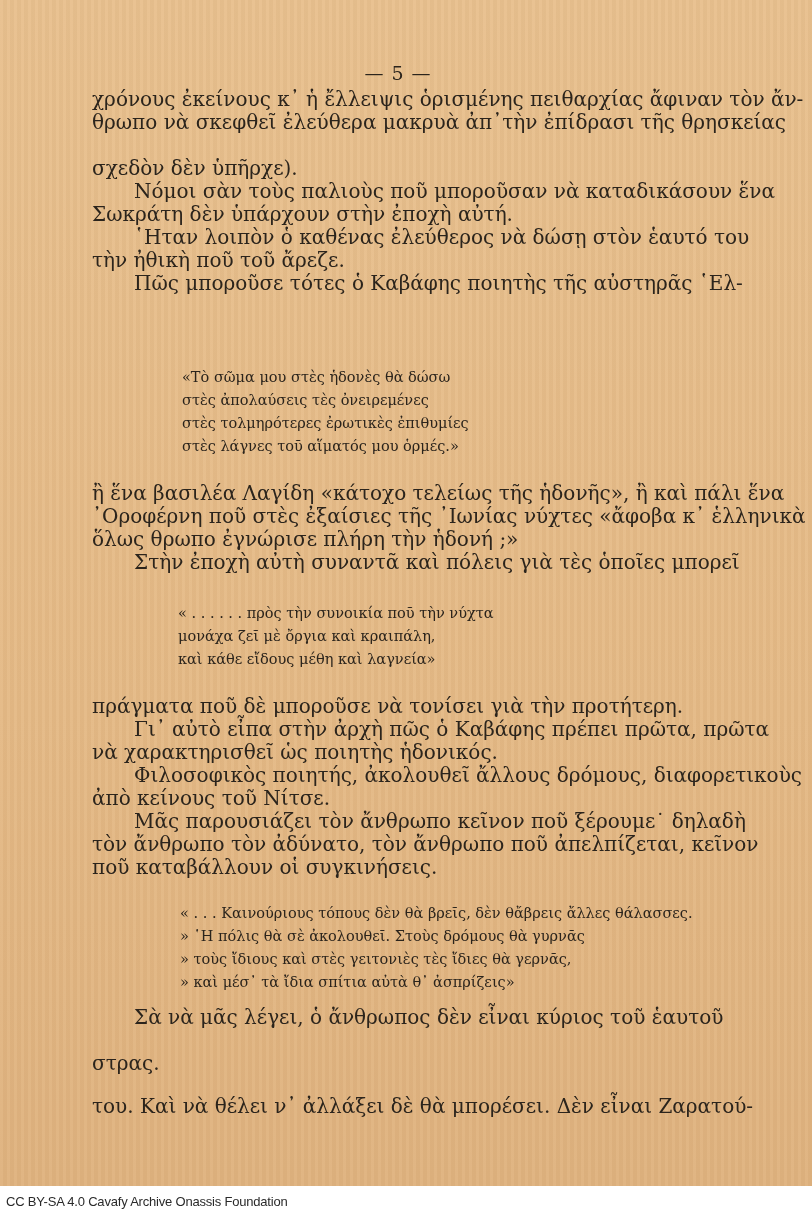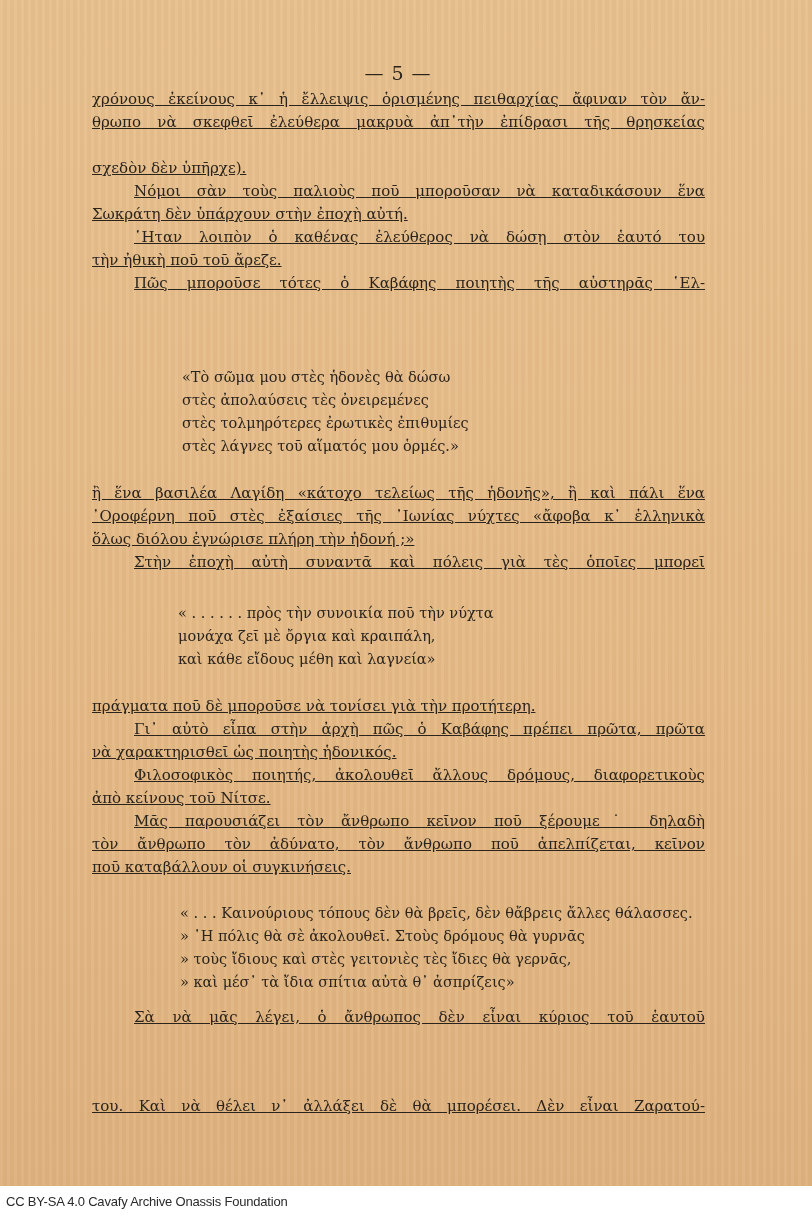--- a/index.html
+++ b/index.html
@@ -15,21 +15,21 @@
         repeating-linear-gradient(90deg, rgba(255,255,255,0.04) 0 3px, rgba(0,0,0,0.02) 3px 7px),
         linear-gradient(180deg, #e8c08e 0%, #e4b985 60%, #dfb27e 100%);
       color: #2b241c;
     }
     .page-number {
       position: absolute; top: 62px; left: 0; width: 796px; text-align: center;
       font-size: 19px; letter-spacing: 1px;
     }
     .line {
       position: absolute; left: 92px; width: 613px; white-space: nowrap;
-      font-size: 15px; line-height: 23px; text-align: justify; text-align-last: justify; text-decoration: underline;
+      font-size: 20px; line-height: 23px; text-align: justify; text-align-last: justify;
     }
     .line.last { text-align-last: left; }
     .line.indent { left: 134px; width: 571px; }
     .poem {
       position: absolute; white-space: nowrap; font-size: 14.5px; line-height: 23px;
     }
     .footer {
       position: absolute; left: 6px; top: 1194px;
       font-family: "Liberation Sans", "DejaVu Sans", sans-serif;
       font-size: 13px; color: #2a2a2a; letter-spacing: -0.2px;
@@ -55,21 +55,21 @@
 
   <div>
     <div class="poem" style="left:182px; top:366px">«Τὸ σῶμα μου στὲς ἡδονὲς θὰ δώσω</div>
     <div class="poem" style="left:182px; top:389px">στὲς ἀπολαύσεις τὲς ὀνειρεμένες</div>
     <div class="poem" style="left:182px; top:412px">στὲς τολμηρότερες ἐρωτικὲς ἐπιθυμίες</div>
     <div class="poem" style="left:182px; top:435px">στὲς λάγνες τοῦ αἵματός μου ὁρμές.»</div>
   </div>
 
   <div class="line" style="top: 482px; white-space: nowrap; word-spacing: 0px;">ἢ ἕνα βασιλέα Λαγίδη «κάτοχο τελείως τῆς ἡδονῆς», ἢ καὶ πάλι ἕνα</div>
   <div class="line" style="top: 505px; white-space: nowrap; word-spacing: 0px;">᾿Οροφέρνη ποῦ στὲς ἐξαίσιες τῆς ᾿Ιωνίας νύχτες «ἄφοβα κ᾽ ἑλληνικὰ</div>
-  <div class="line last" style="top:528px">ὅλως διόλου ἐγνώρισε πλήρη τὴν ἡδονή ;»</div>
+  <div class="line last" style="top:528px">ὅλως θρωπο ἐγνώρισε πλήρη τὴν ἡδονή ;»</div>
 
   <div class="line indent" style="top: 551px; white-space: nowrap; word-spacing: 0px;">Στὴν ἐποχὴ αὐτὴ συναντᾶ καὶ πόλεις γιὰ τὲς ὁποῖες μπορεῖ</div>
 
   <div>
     <div class="poem" style="left:178px; top:602px">« . . . . . .  πρὸς τὴν συνοικία ποῦ τὴν νύχτα</div>
     <div class="poem" style="left:178px; top:625px">μονάχα ζεῖ μὲ ὄργια καὶ κραιπάλη,</div>
     <div class="poem" style="left:178px; top:648px">καὶ κάθε εἴδους μέθη καὶ λαγνεία»</div>
   </div>
 
   <div class="line last" style="top:695px">πράγματα ποῦ δὲ μποροῦσε νὰ τονίσει γιὰ τὴν προτήτερη.</div>
@@ -86,15 +86,16 @@
 
   <div>
     <div class="poem" style="left:180px; top:902px">« . . . Καινούριους τόπους δὲν θὰ βρεῖς, δὲν θἄβρεις ἄλλες θάλασσες.</div>
     <div class="poem" style="left:180px; top:925px">» ῾Η πόλις θὰ σὲ ἀκολουθεῖ. Στοὺς δρόμους θὰ γυρνᾶς</div>
     <div class="poem" style="left:180px; top:948px">» τοὺς ἴδιους καὶ στὲς γειτονιὲς τὲς ἴδιες θὰ γερνᾶς,</div>
     <div class="poem" style="left:180px; top:971px">» καὶ μέσ᾽ τὰ ἴδια σπίτια αὐτὰ θ᾽ ἀσπρίζεις»</div>
   </div>
 
   <div class="line indent" style="top: 1006px; white-space: nowrap; word-spacing: 0px;">Σὰ νὰ μᾶς λέγει, ὁ ἄνθρωπος δὲν εἶναι κύριος τοῦ ἑαυτοῦ</div>
   <div class="line" style="top: 1063px; white-space: nowrap; word-spacing: 0px; margin-top: 32px;">του. Καὶ νὰ θέλει ν᾽ ἀλλάξει δὲ θὰ μπορέσει. Δὲν εἶναι Ζαρατού-</div>
+  <div class="line last" style="top:1052px">στρας.</div>
 </div>
 
 <div class="footer">CC BY-SA 4.0 Cavafy Archive Onassis Foundation</div>
 
 </body></html>

